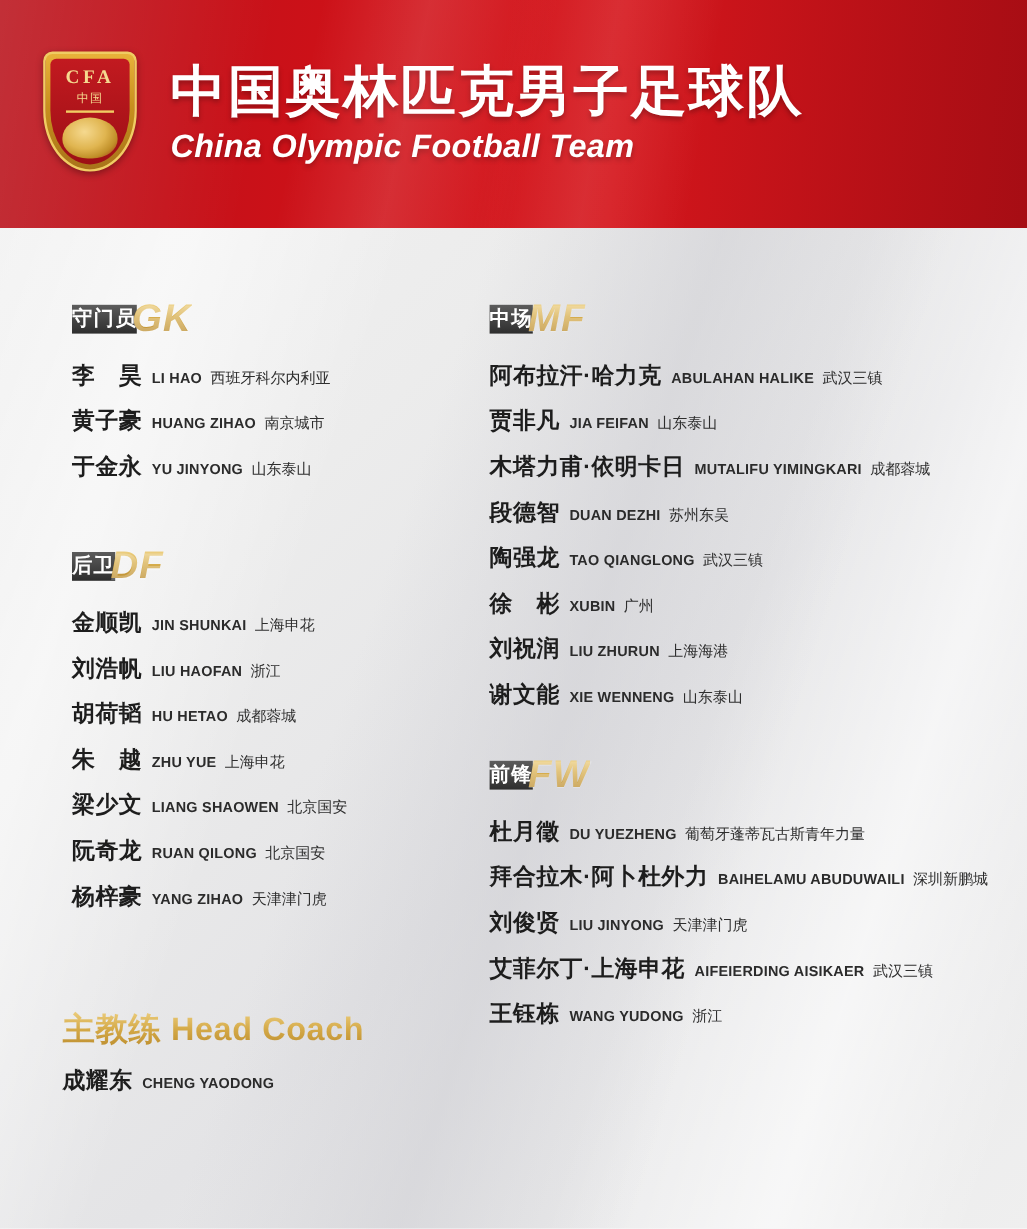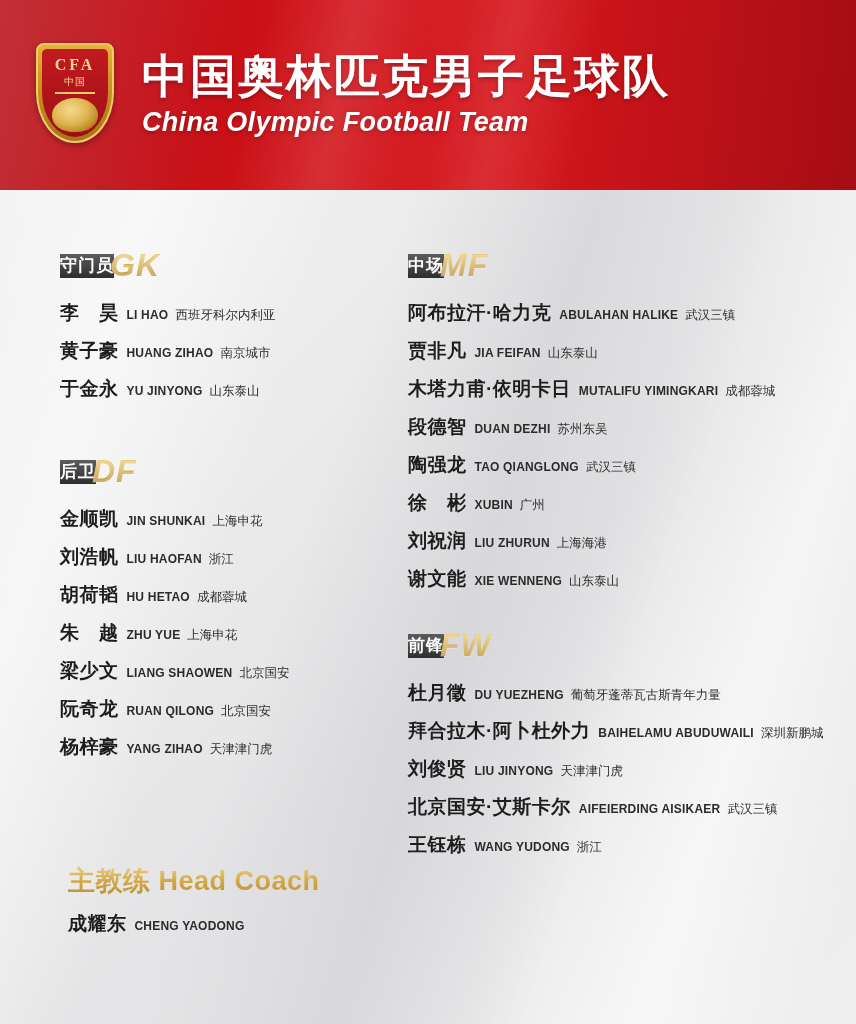--- a/index.html
+++ b/index.html
@@ -169,24 +169,23 @@
   }
   .p-club {
     margin-left: 7px;
     font-size: 12.5px;
     color: #2e2e2e;
   }
 
   
   .coach-block {
     position: absolute;
-    left: 68px;
+    left: 52px;
     top: 840px;
     width: 420px;
-    margin-top: 23px;
   }
   .coach-title {
     font-size: 27px;
     font-weight: bold;
     letter-spacing: 0.5px;
     background: linear-gradient(180deg, #f0d488 0%, #d4a947 50%, #b8882a 100%);
     -webkit-background-clip: text;
     background-clip: text;
     color: transparent;
     margin-bottom: 12px;
@@ -349,21 +348,21 @@
           <span class="p-cn">拜合拉木·阿卜杜外力</span>
           <span class="p-en">BAIHELAMU ABUDUWAILI</span>
           <span class="p-club">深圳新鹏城</span>
         </div>
         <div class="player">
           <span class="p-cn">刘俊贤</span>
           <span class="p-en">LIU JINYONG</span>
           <span class="p-club">天津津门虎</span>
         </div>
         <div class="player">
-          <span class="p-cn">北京国安·艾斯卡尔</span>
+          <span class="p-cn">艾菲尔丁·上海申花</span>
           <span class="p-en">AIFEIERDING AISIKAER</span>
           <span class="p-club">武汉三镇</span>
         </div>
         <div class="player">
           <span class="p-cn">王钰栋</span>
           <span class="p-en">WANG YUDONG</span>
           <span class="p-club">浙江</span>
         </div>
       </div>
     </div>

